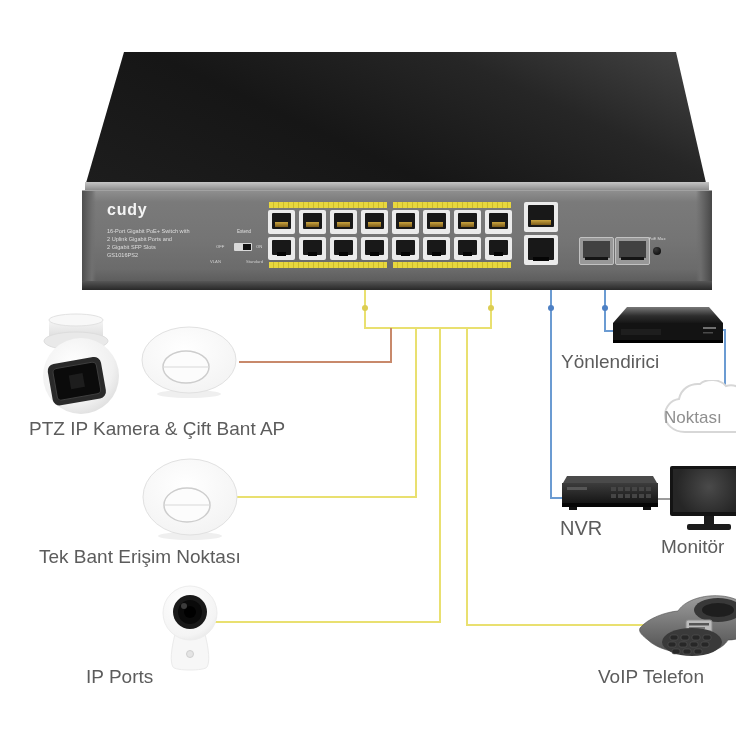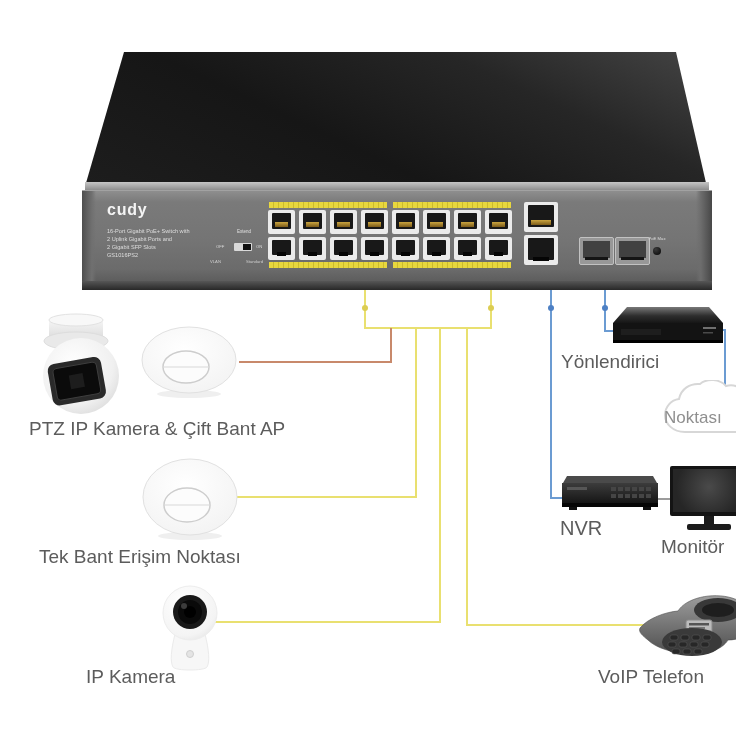--- a/index.html
+++ b/index.html
@@ -319,20 +319,20 @@
       <rect x="52" y="52" width="8" height="5" rx="2"></rect>
         <rect x="63" y="52" width="8" height="5" rx="2"></rect>
       <rect x="34" y="59" width="8" height="5" rx="2"></rect>
         <rect x="45" y="59" width="8" height="5" rx="2"></rect>
       <rect x="56" y="59" width="8" height="5" rx="2"></rect>
     </g>
   </svg>
 
   <div class="lbl lbl-ap2">Tek Bant Erişim Noktası</div>
   <div class="lbl lbl-ptz">PTZ IP Kamera &amp; Çift Bant AP</div>
-  <div class="lbl lbl-cam">IP Kamera</div>
+  <div class="lbl lbl-cam">IP Ports</div>
   <div class="lbl lbl-rt">Yönlendirici</div>
   <div class="lbl lbl-net">Noktası</div>
   <div class="lbl lbl-mon">Monitör</div>
   <div class="lbl lbl-nvr">NVR</div>
   <div class="lbl lbl-voip">VoIP Telefon</div>
 
 </div>
 
 </body></html>

